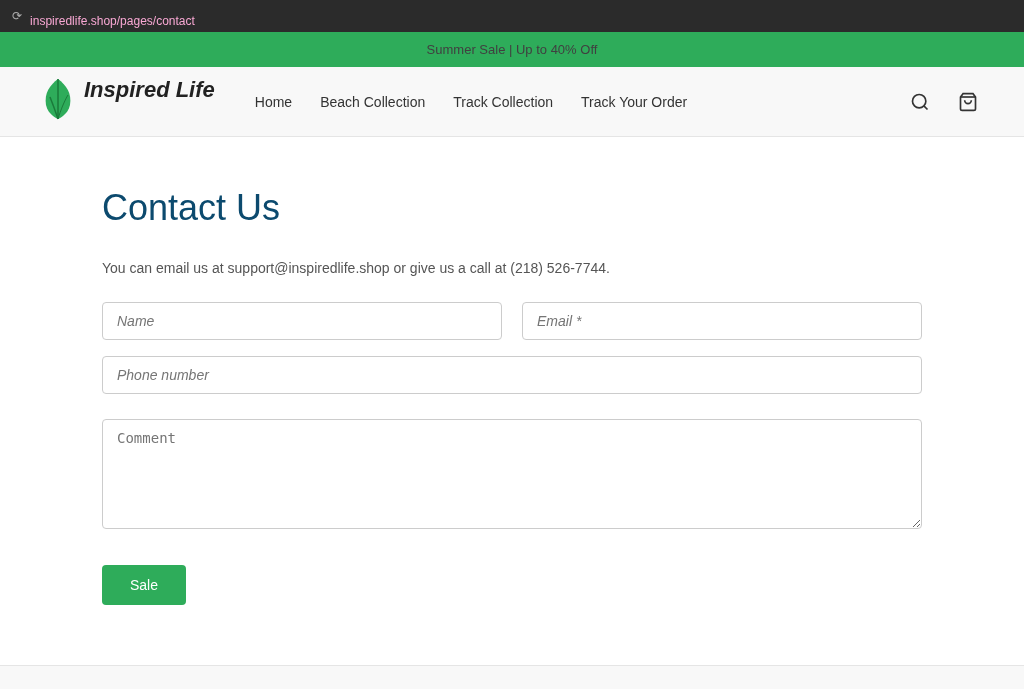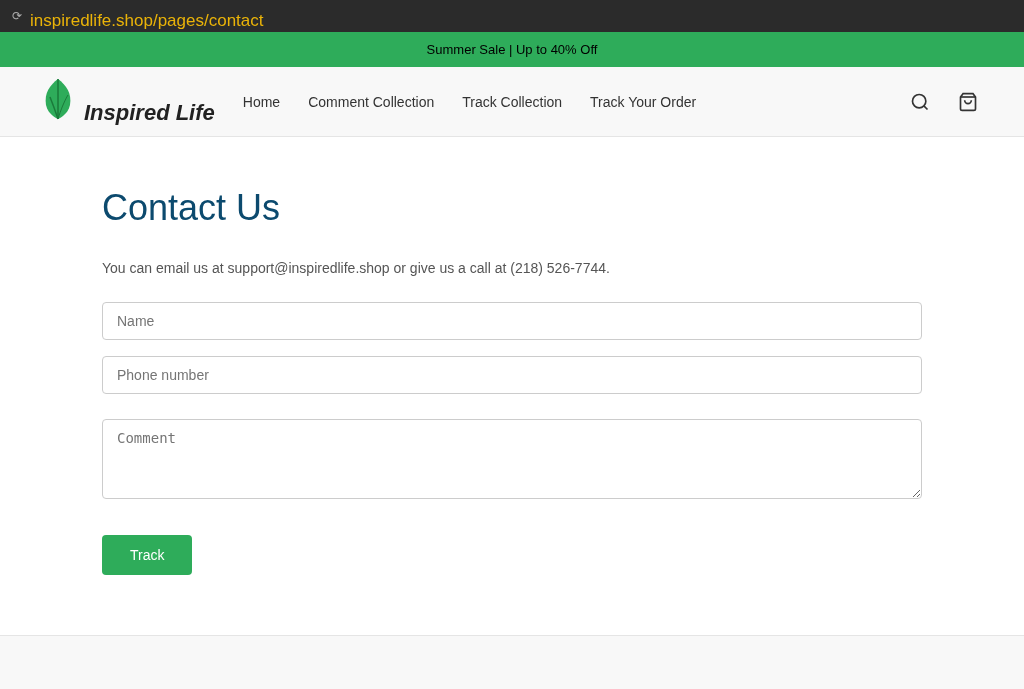--- a/index.html
+++ b/index.html
@@ -9,49 +9,49 @@
     .browser-bar {
       background: #2b2b2b;
       height: 32px;
       display: flex;
       align-items: center;
       padding: 0 12px;
       gap: 8px;
     }
     .browser-bar-icon { color: #aaa; font-size: 12px; }
     .browser-bar-url {
-      color: #eab308;
-      font-size: 17px;
+      color: #f9a8d4;
+      font-size: 12px;
       margin-top: 10px;
     }
 
     
     .promo-banner {
       background: #2eac5a;
       text-align: center;
       padding: 10px;
-      color: #000000;
+      color: #404040;
       font-size: 13px;
       font-weight: 500;
     }
 
     
     .site-header {
       background: #f8f8f8;
       border-bottom: 1px solid #e5e5e5;
       display: flex;
       align-items: center;
       padding: 0 40px;
       height: 70px;
     }
     .logo-area {
       display: flex;
-      align-items: flex-end;
+      align-items: flex-start;
       gap: 8px;
-      margin-right: 28px;
+      margin-right: 40px;
       text-decoration: none;
     }
     .logo-icon {
       color: #2eac5a;
       font-size: 32px;
       line-height: 1;
     }
     .logo-text {
       font-size: 22px;
       font-weight: 700;
@@ -122,32 +122,33 @@
     }
     .form-input {
       width: 100%;
       padding: 10px 14px;
       border: 1px solid #ccc;
       border-radius: 4px;
       font-size: 14px;
       color: #333;
       background: #fff;
       outline: none;
+      font-style: italic;
     }
     .form-textarea {
       width: 100%;
       padding: 10px 14px;
       border: 1px solid #ccc;
       border-radius: 4px;
       font-size: 14px;
       color: #333;
       background: #fff;
       outline: none;
       resize: vertical;
-      height: 80px;
+      height: 110px;
     }
     .send-btn {
       background: #2eac5a;
       color: #fff;
       border: none;
       padding: 12px 28px;
       border-radius: 4px;
       font-size: 14px;
       font-weight: 500;
       cursor: pointer;
@@ -185,21 +186,21 @@
         <path d="M18 42 C18 42, 14 30, 10 20" stroke="#1a7a3a" stroke-width="1.5" fill="none"></path>
         <path d="M18 42 C18 42, 22 28, 28 18" stroke="#1a7a3a" stroke-width="1" fill="none"></path>
         <path d="M18 2 L18 42" stroke="#1a7a3a" stroke-width="1.5" fill="none"></path>
       </svg>
     </span>
     <span class="logo-text">Inspired Life</span>
   </a>
 
   <nav class="main-nav">
     <a class="nav-link" href="#">Home</a>
-    <a class="nav-link" href="#">Comment Collection</a>
+    <a class="nav-link" href="#">Beach Collection</a>
     <a class="nav-link" href="#">Track Collection</a>
     <a class="nav-link" href="#">Track Your Order</a>
   </nav>
 
   <div class="header-icons">
     <button class="header-icon-btn">
       <svg width="20" height="20" viewBox="0 0 24 24" fill="none" stroke="currentColor" stroke-width="2">
         <circle cx="11" cy="11" r="8"></circle>
         <path d="m21 21-4.35-4.35"></path>
       </svg>
@@ -216,30 +217,33 @@
 
 <main class="main-content">
   <h1 class="page-title">Contact Us</h1>
   <p class="contact-desc">You can email us at support@inspiredlife.shop or give us a call at (218) 526-7744.</p>
 
   <form class="contact-form">
     <div class="form-row">
       <div class="form-field">
         <input type="text" class="form-input" placeholder="Name" style="">
       </div>
+      <div class="form-field">
+        <input type="email" class="form-input" placeholder="Email *" style="">
+      </div>
     </div>
 
     <div class="form-field-full">
       <input type="tel" class="form-input" placeholder="Phone number" style="">
     </div>
 
     <div class="form-field-full">
       <textarea class="form-textarea" placeholder="Comment" style=""></textarea>
     </div>
 
-    <button type="submit" class="send-btn">Track</button>
+    <button type="submit" class="send-btn">Sale</button>
   </form>
 </main>
 
 <footer class="site-footer">
   
   
 </footer>
 
 </body></html>

